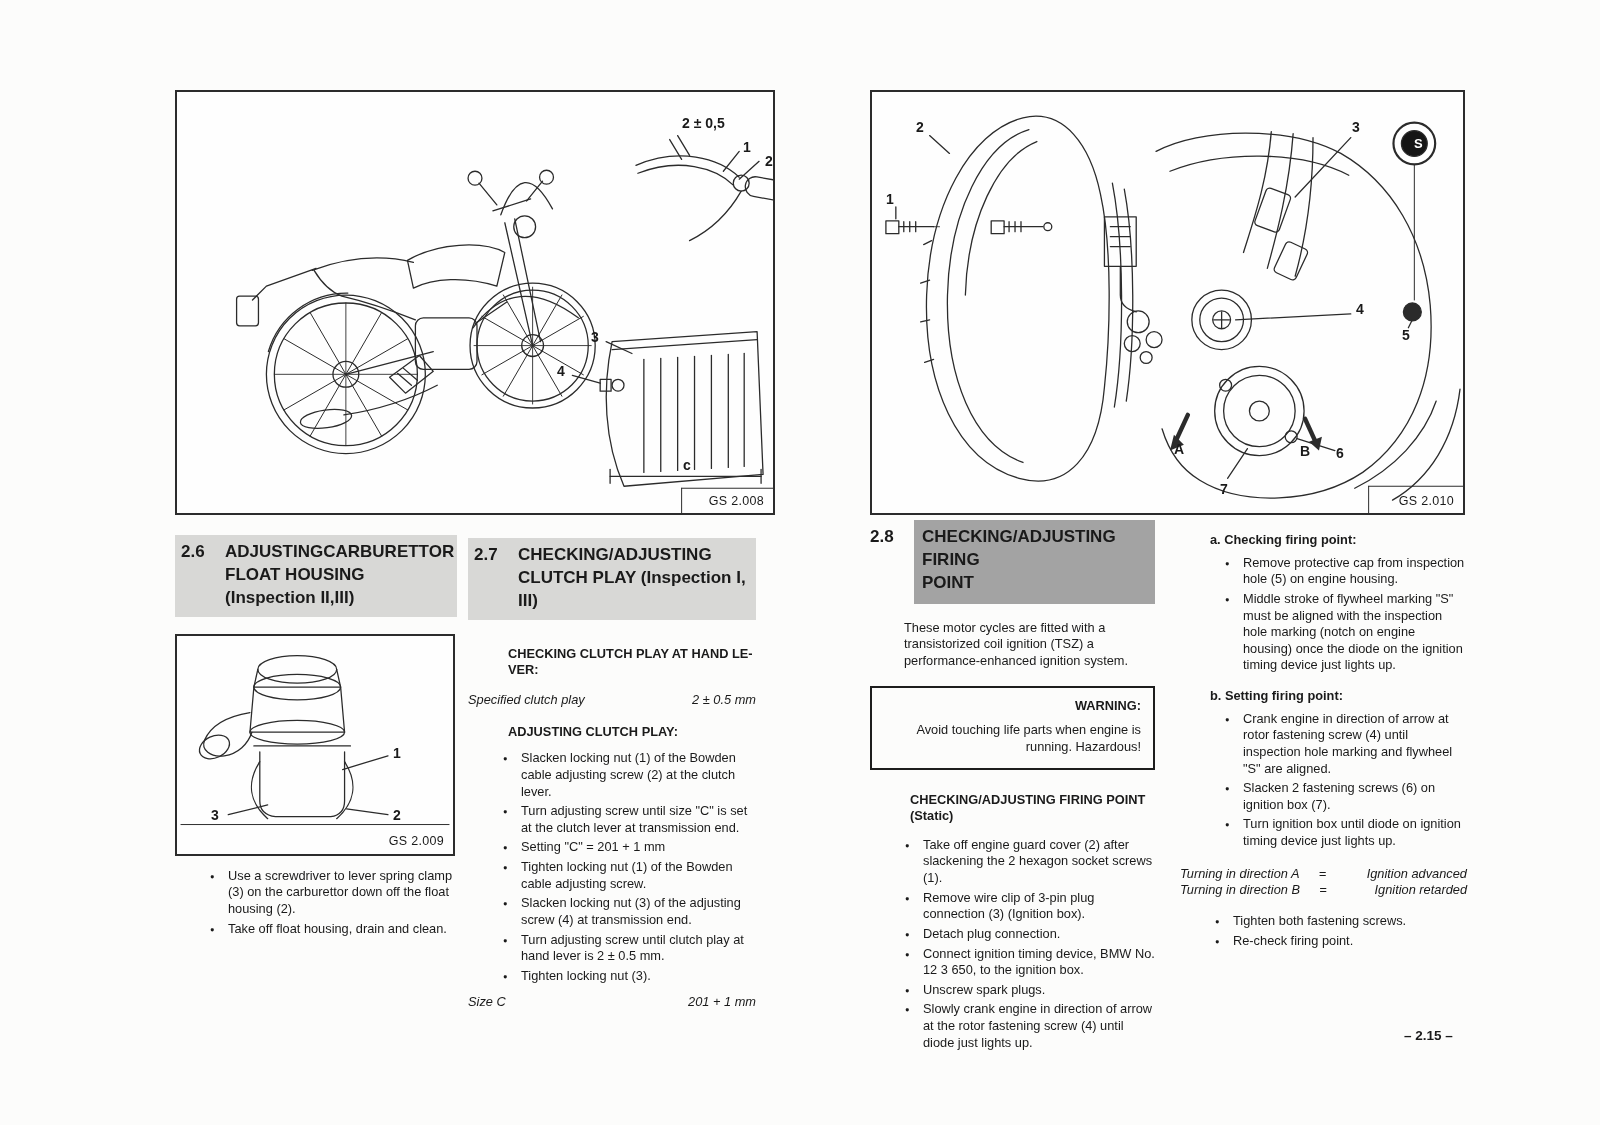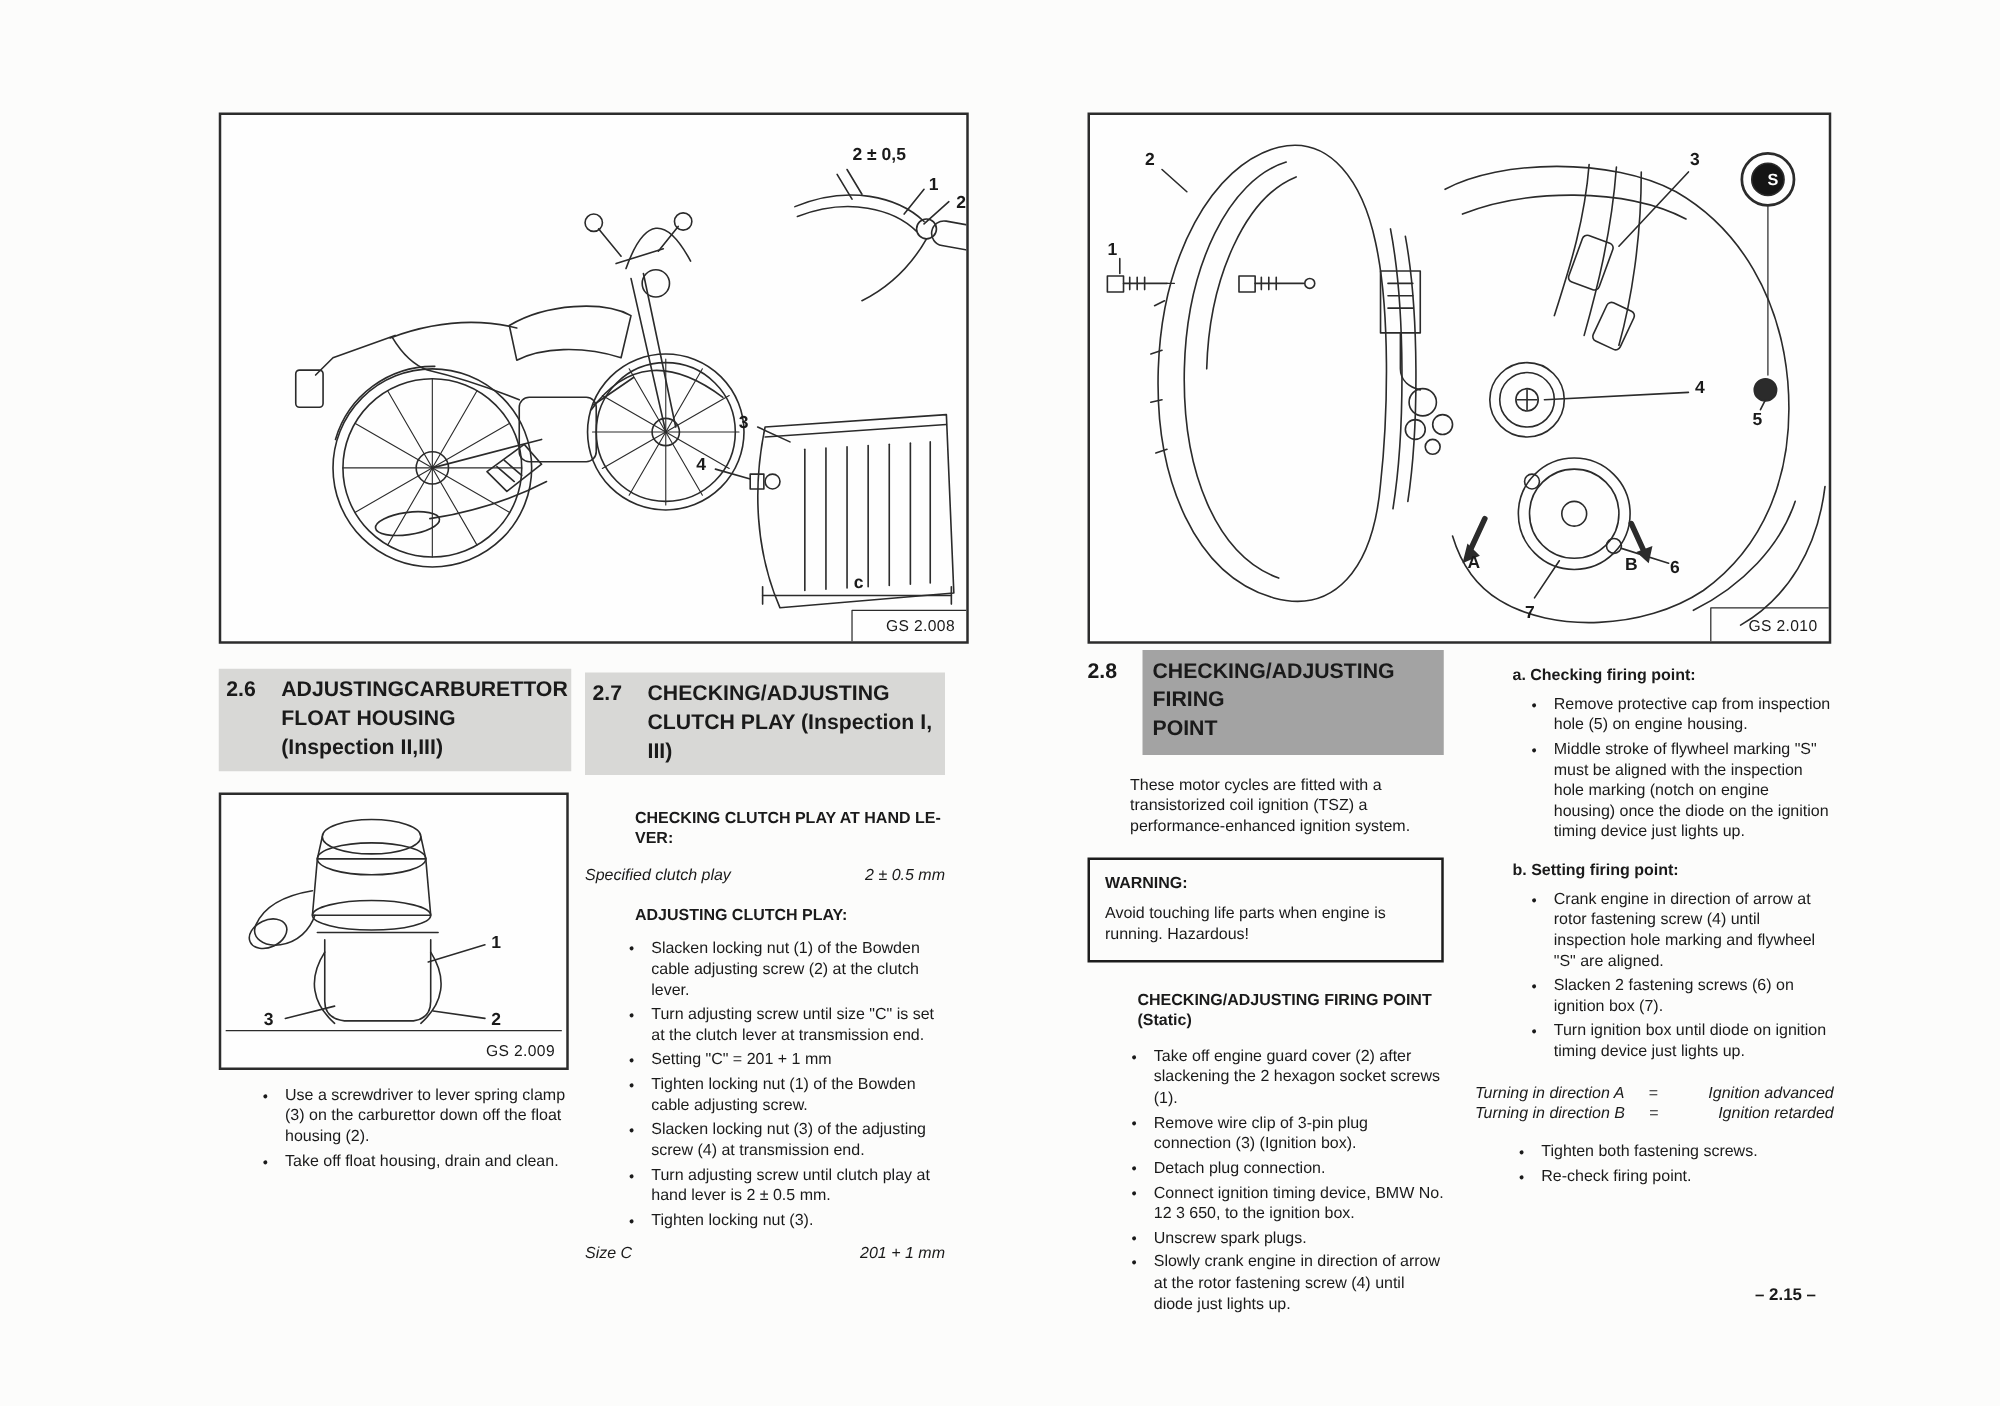--- a/index.html
+++ b/index.html
@@ -24,21 +24,21 @@
   .sec-num { width:36px; flex:none; }
   .just { display:flex; justify-content:space-between; }
   
   .subhead { font-weight:bold; margin-left:40px; }
   .para { margin-left:0; }
   .bullets { margin-left:34px; }
   .bullets.deep { margin-left:44px; }
   .bi { position:relative; padding-left:19px; margin-bottom:3px; }
   .bi::before { content:"●"; position:absolute; left:1px; top:4px; font-size:7.5px; }
   .row2 { display:flex; justify-content:space-between; font-style:italic; }
-  .warning-box { border:2.5px solid #1d1d1d; padding:10px 12px 12px 12px; background:#fcfcfb; }
+  .warning-box { border:2.5px solid #1d1d1d; padding:10px 12px 12px 12px; background:#fcfcfb;text-align:right; }
   .warning-box .wtitle { font-weight:bold; margin-bottom:8px; }
   .trow { display:grid; grid-template-columns:auto 46px 1fr; font-style:italic; }
   .trow .tval { text-align:right; }
   .mini-head { font-weight:bold; margin-left:30px; }
   .pageno { position:absolute; left:1404px; top:1028px; font-weight:bold; font-size:13.5px; }
 </style>
 </head>
 <body>
 
 <div class="page">

